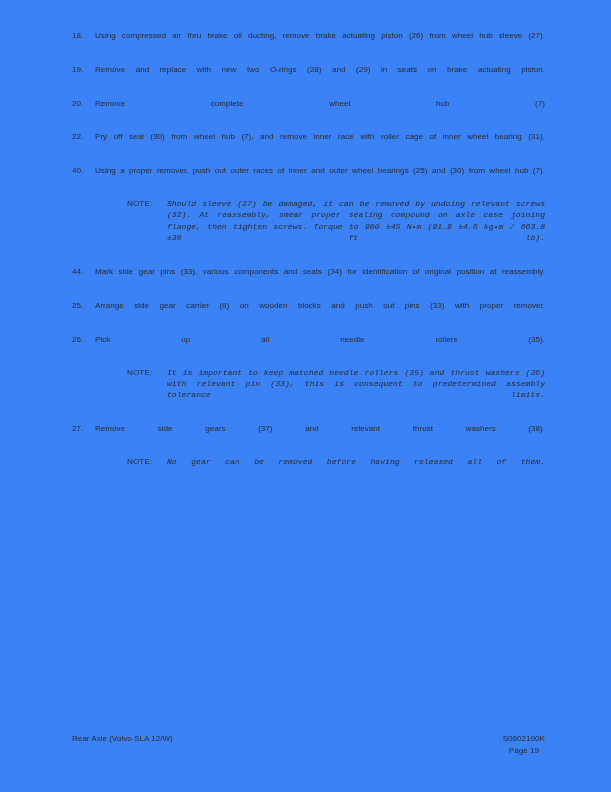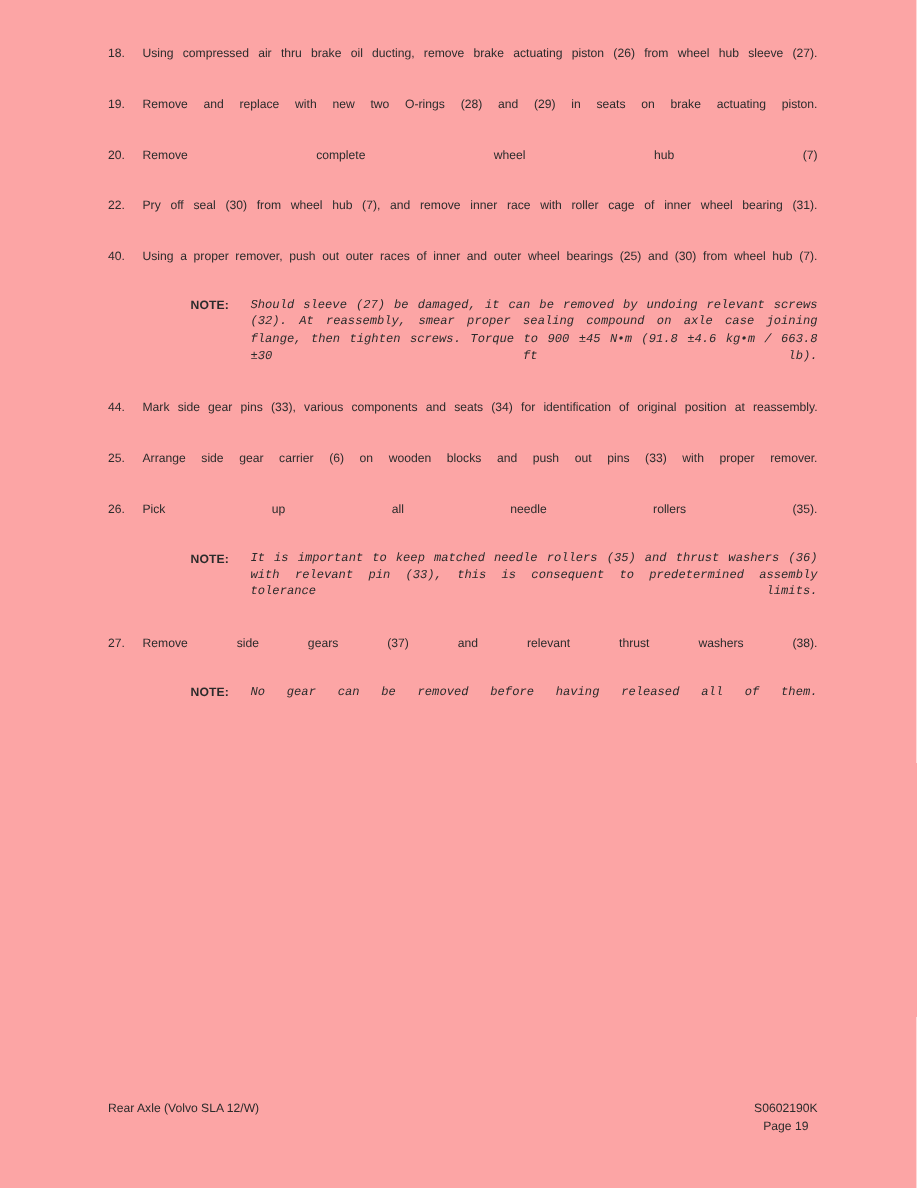--- a/index.html
+++ b/index.html
@@ -15,21 +15,21 @@
     color: #2b2b2b;
     -webkit-font-smoothing: antialiased;
   }
 
   .page {
     position: absolute;
     left: 0;
     top: 0;
     width: 611px;
     height: 792px;
-    background: #fca5a5;
+    background: #3b82f6;
     overflow: hidden;
   }
 
   .content {
     position: absolute;
     left: 72px;
     top: 30px;
     width: 473px;
   }
 
@@ -77,21 +77,21 @@
     line-height: 11.4px;
     text-align: justify;
     text-justify: inter-word;
   }
   .note:last-child { margin-bottom: 0; }
 
   .note-label {
     position: absolute;
     left: 0;
     top: 0;
-    font-weight: bold;
+    font-weight: normal;
     font-style: normal;
     font-size: 8.1px;
     line-height: 11.4px;
     letter-spacing: 0.1px;
   }
 
   .note-text {
     display: block;
     font-style: italic;
     font-family: Liberation Mono, monospace;

